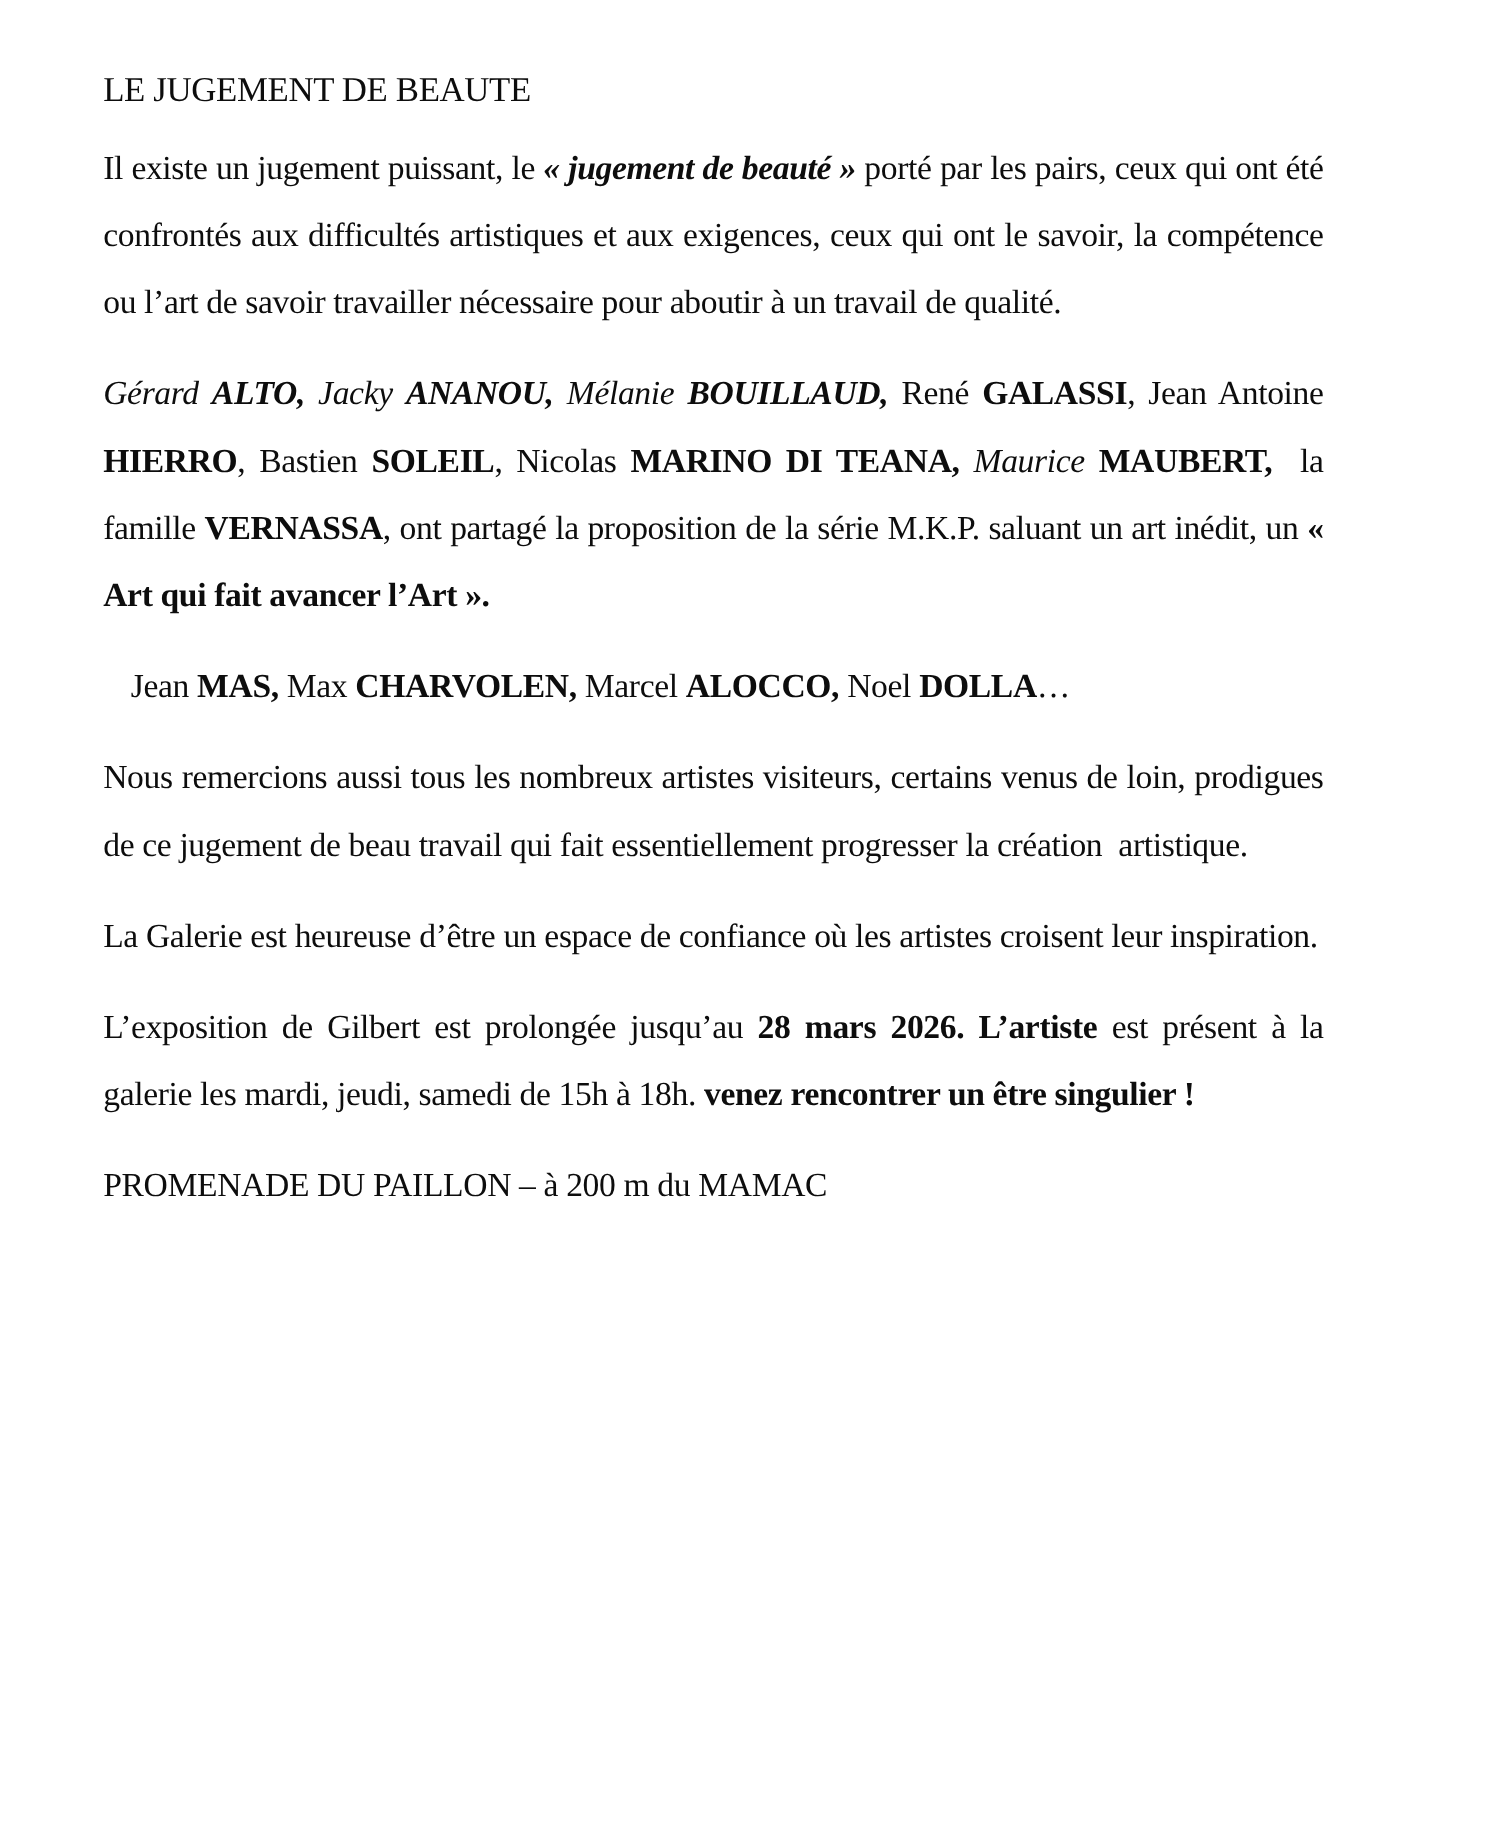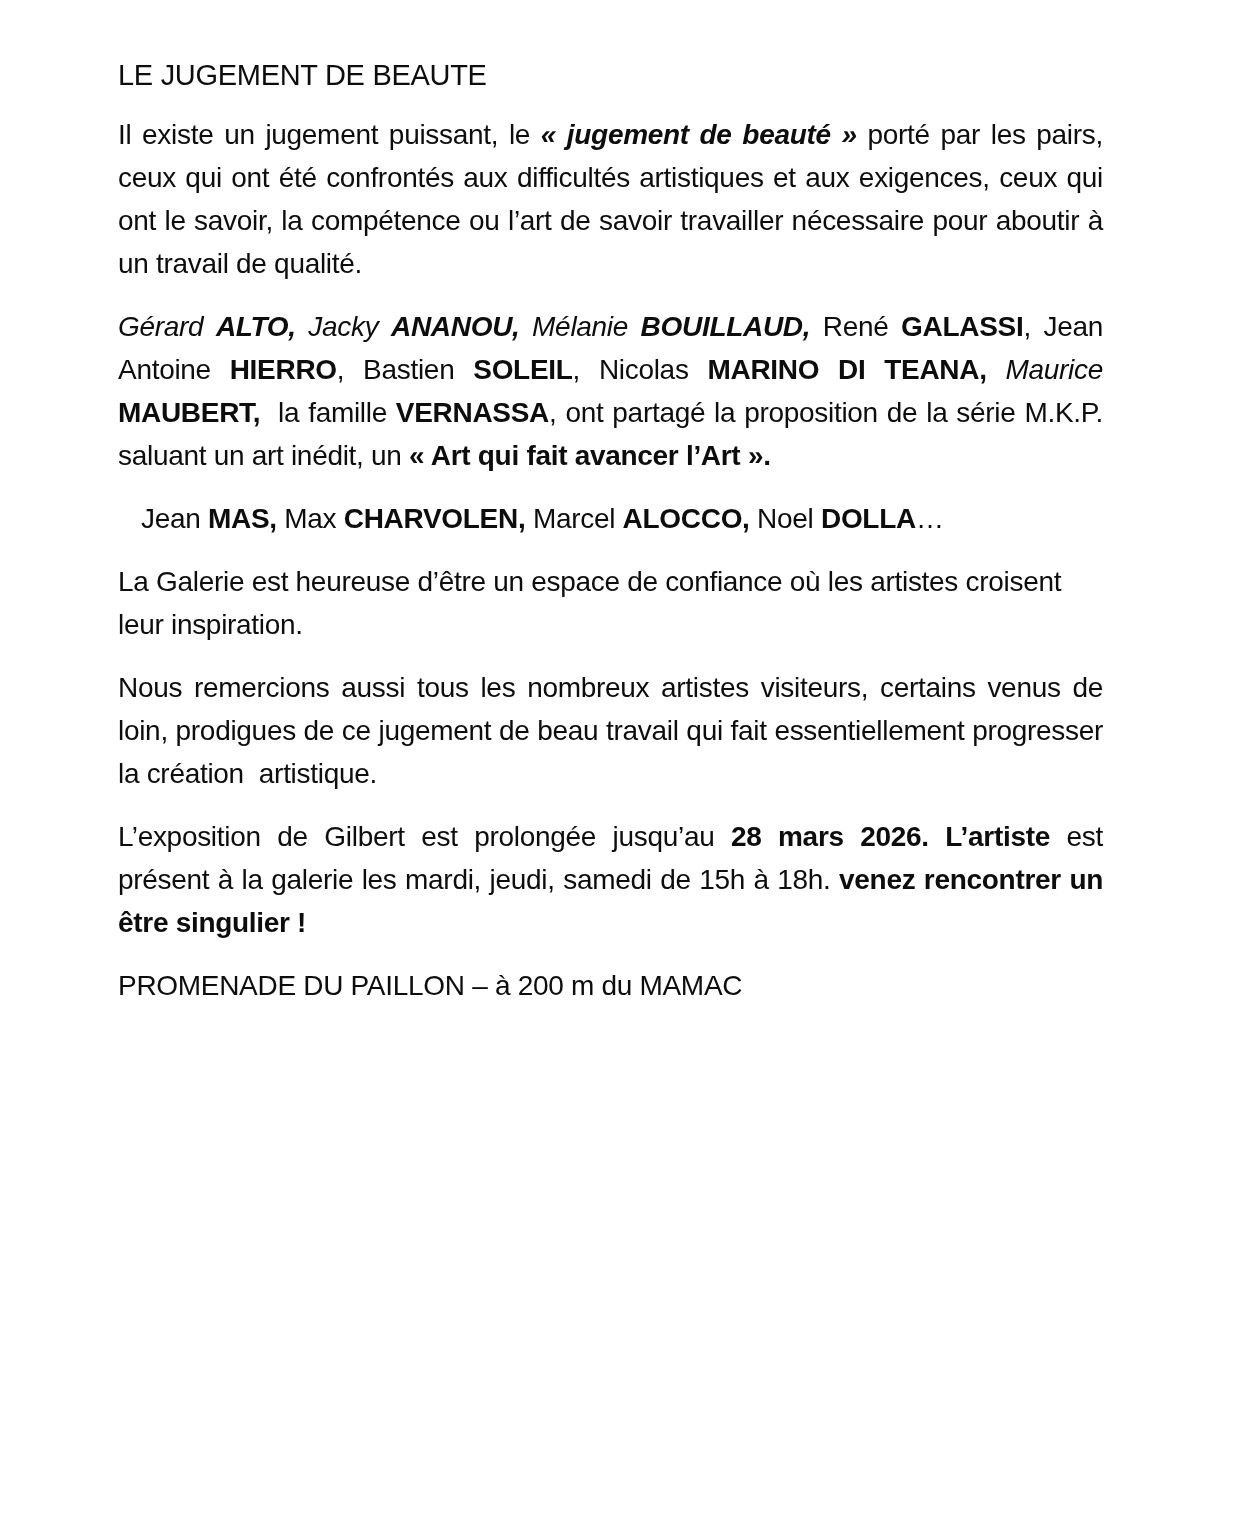--- a/index.html
+++ b/index.html
@@ -2,35 +2,35 @@
 <html><head>
 <meta charset="utf-8">
 <style>
   html, body { margin: 0; padding: 0; background: #ffffff; }
   .page {
     position: relative;
     width: 1241px;
     height: 1534px;
     background: #ffffff;
     color: #0d0d0d;
-    font-family: Liberation Sans, sans-serif;
+    font-family: Liberation Serif, serif;
     box-sizing: border-box;
-    padding: 54px 138px 0 118px;
+    padding: 54px 138px 0 86px;
     letter-spacing: -0.3px;
     overflow: hidden;
   }
   .doc-title {
     font-size: 29px;
     font-weight: 400;
     line-height: 43px;
     margin: 0 0 16px 0;
   }
   p.para {
     font-size: 28px;
-    line-height: 43px;
+    line-height: 56px;
     margin: 0 0 20px 0;
   }
   .align-justify { text-align: justify; }
   .align-left { text-align: left; }
   .indent { text-indent: 23px; }
   .run { white-space: pre-wrap; }
   .bold { font-weight: bold; text-align: center; }
   .italic { font-style: italic; }
   .underline {
     text-decoration: underline;
@@ -40,18 +40,18 @@
 </style>
 </head>
 <body>
 
 <div class="page">
   <h1 class="doc-title">LE JUGEMENT DE BEAUTE</h1>
   <div>
       <p class="para align-justify"><span class="run">Il existe un jugement puissant, le </span><span class="run bold italic">« jugement de beauté »</span><span class="run"> porté par les pairs, ceux qui ont été confrontés aux difficultés artistiques et aux exigences, ceux qui ont le savoir, la compétence ou l’art de savoir travailler nécessaire pour aboutir à un travail de qualité.</span></p>
       <p class="para align-justify"><span class="run italic">Gérard </span><span class="run bold italic">ALTO,</span><span class="run italic"> Jacky </span><span class="run bold italic">ANANOU,</span><span class="run italic"> Mélanie </span><span class="run bold italic">BOUILLAUD,</span><span class="run"> René </span><span class="run bold">GALASSI</span><span class="run">, Jean Antoine </span><span class="run bold">HIERRO</span><span class="run">, Bastien </span><span class="run bold">SOLEIL</span><span class="run">, Nicolas </span><span class="run bold">MARINO DI TEANA,</span><span class="run italic"> Maurice </span><span class="run bold">MAUBERT,</span><span class="run">  la famille </span><span class="run bold">VERNASSA</span><span class="run">, ont partagé la proposition de la série M.K.P. saluant un art inédit, un </span><span class="run bold">« Art qui fait avancer l’Art ».</span></p>
       <p class="para align-left indent"><span class="run">Jean </span><span class="run bold">MAS,</span><span class="run"> Max </span><span class="run bold">CHARVOLEN,</span><span class="run"> Marcel </span><span class="run bold">ALOCCO,</span><span class="run"> Noel </span><span class="run bold">DOLLA</span><span class="run">…</span></p>
+      <p class="para align-justify"><span class="run">Nous remercions aussi tous les nombreux artistes visiteurs, certains venus de loin, prodigues de ce jugement de beau travail qui fait essentiellement progresser la création  artistique.</span></p>
       <p class="para align-left"><span class="run">La Galerie est heureuse d’être un espace de confiance où les artistes croisent leur inspiration.</span></p>
-      <p class="para align-justify"><span class="run">Nous remercions aussi tous les nombreux artistes visiteurs, certains venus de loin, prodigues de ce jugement de beau travail qui fait essentiellement progresser la création  artistique.</span></p>
       <p class="para align-justify"><span class="run">L’exposition de Gilbert est prolongée jusqu’au </span><span class="run bold">28 mars 2026. L’artiste</span><span class="run"> est présent à la galerie les mardi, jeudi, samedi de 15h à 18h. </span><span class="run bold">venez rencontrer un être singulier !</span></p>
       <p class="para align-left"><span class="run">PROMENADE DU PAILLON – à 200 m du MAMAC</span></p>
     </div>
 </div>
 
 </body></html>

